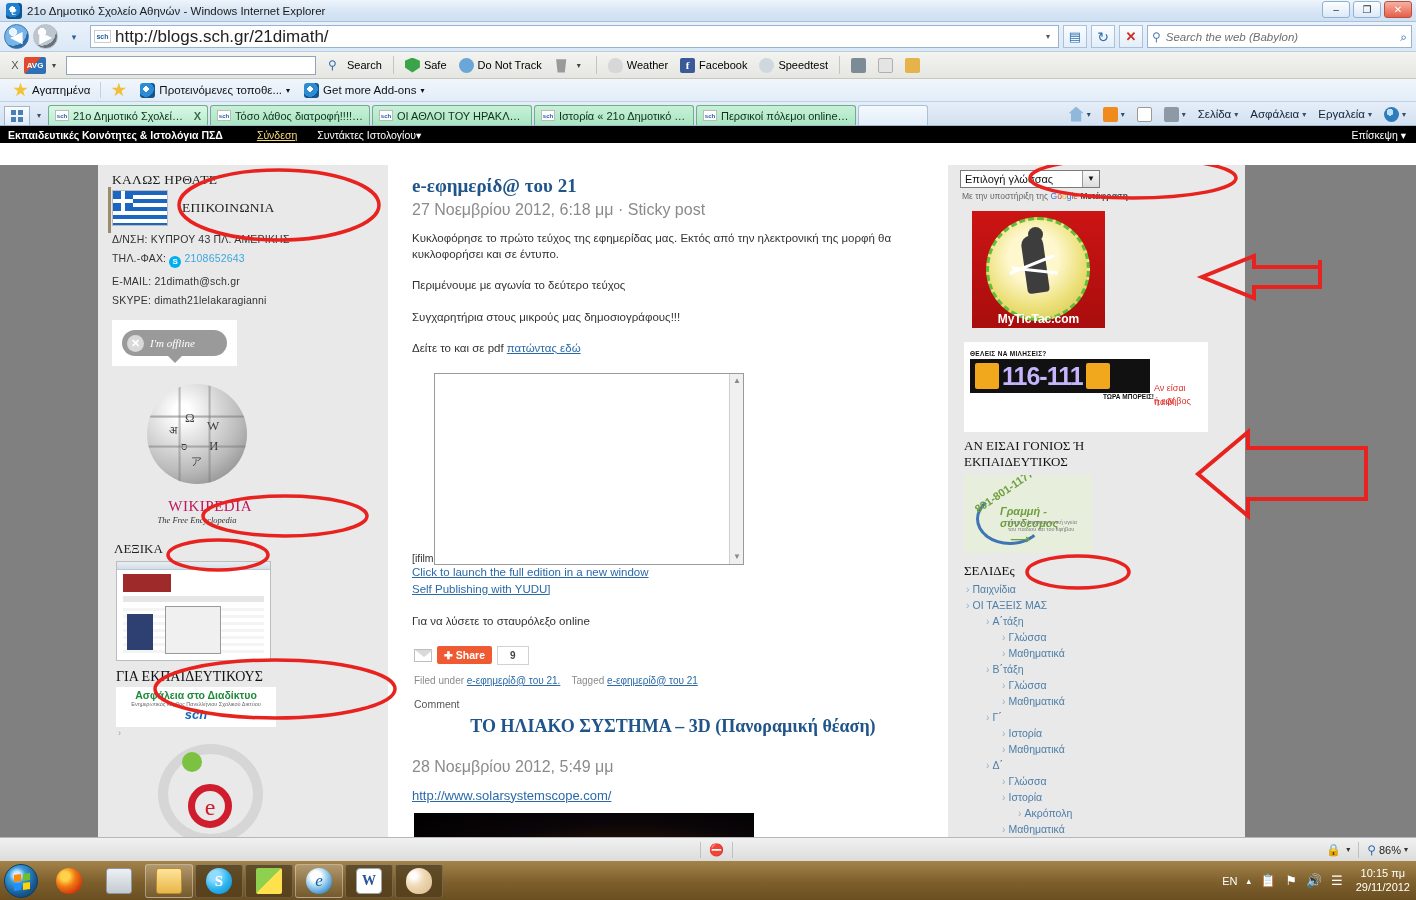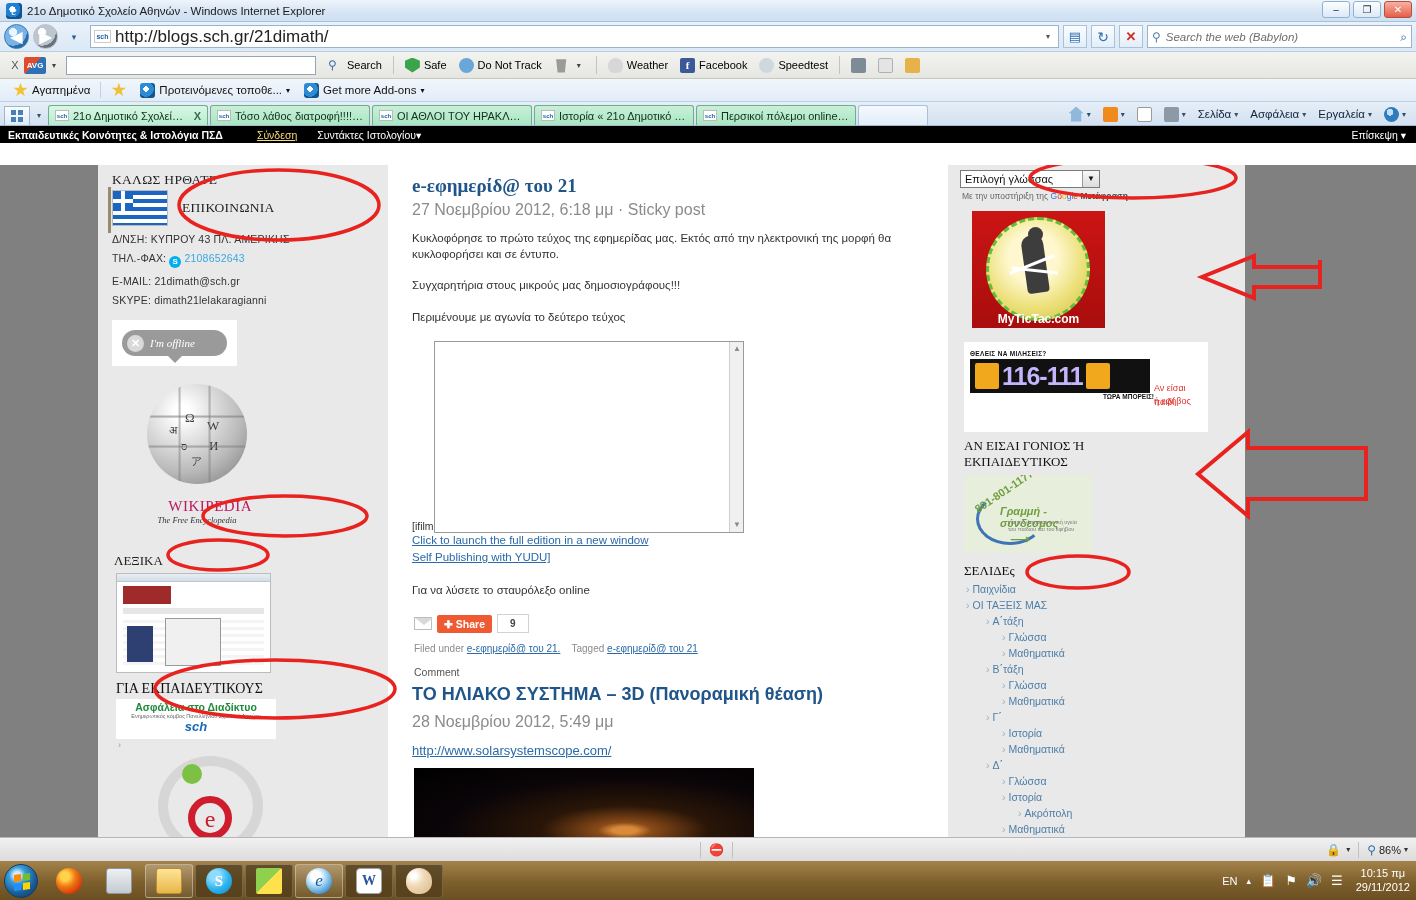--- a/index.html
+++ b/index.html
@@ -193,21 +193,21 @@
   .wikiglobe::after{ content:""; position:absolute; inset:0;
     background:
       linear-gradient(transparent 31%, rgba(120,120,120,.55) 32% 33.2%, transparent 34%),
       linear-gradient(transparent 61%, rgba(120,120,120,.5) 62% 63.2%, transparent 64%),
       linear-gradient(90deg,transparent 31%, rgba(120,120,120,.45) 32% 33.2%, transparent 34%),
       linear-gradient(90deg,transparent 61%, rgba(120,120,120,.45) 62% 63.2%, transparent 64%);
   }
   .wikiname { font-family:"Liberation Serif",serif; font-size:15px; color:#be185d; letter-spacing:.5px; margin-top:14px;text-align:right;}
   .wikisub { font-family:"Liberation Serif",serif; font-style:italic; font-size:8.5px; color:#333;}
 
-  .lexika { font-family:"Liberation Serif",serif; font-size:13px; color:#222; margin:28px 0 4px 4px;}
+  .lexika { font-family:"Liberation Serif",serif; font-size:13px; color:#222; margin:16px 0 4px 4px;}
   .thumbshot { width:155px;height:100px;background:#fff;border:1px solid #bcbcbc;margin-left:6px;position:relative;overflow:hidden;}
   .ts-top { height:8px;background:linear-gradient(#e8eef4,#d3dde7);border-bottom:1px solid #bcc8d3;}
   .ts-red { position:absolute;left:6px;top:12px;width:48px;height:18px;background:#9e2a2a;}
   .ts-bar { position:absolute;left:6px;right:6px;top:34px;height:6px;background:#e6e6e6;}
   .ts-body{ position:absolute;left:6px;top:46px;right:6px;bottom:6px;
     background:repeating-linear-gradient(to bottom,#f4f4f4 0 3px,#fff 3px 7px);}
   .ts-menu{ position:absolute;left:48px;top:44px;width:56px;height:48px;background:#f0f0f0;border:1px solid #9a9a9a;}
   .ts-book{ position:absolute;left:10px;top:52px;width:26px;height:36px;background:#2e3f72;}
 
   .gia { font-family:"Liberation Serif",serif; font-size:14px; color:#111; margin:8px 0 2px 6px;}
@@ -237,21 +237,21 @@
   .ifilm { font-size:10.5px; color:#333; margin-top:-13px;}
   .linklist a { display:block; color:#2a6aa8; text-decoration:underline; font-size:11.5px; line-height:1.5;}
   .sharerow { display:flex;align-items:center;gap:5px;margin:14px 0 10px 2px;}
   .env { width:18px;height:13px;border:1px solid #bdbdbd;background:#fff;position:relative;}
   .env::after{content:"";position:absolute;left:0;top:0;width:0;height:0;border-left:9px solid transparent;border-right:9px solid transparent;border-top:7px solid #d9d9d9;}
   .sharebtn { background:#ef5a32;color:#fff;font-size:10.5px;font-weight:bold;padding:3px 7px;border-radius:2px;display:flex;gap:3px;align-items:center;}
   .sharecount { border:1px solid #d2d2d2;background:#fff;font-size:10px;font-weight:bold;color:#444;padding:3px 12px;}
   .filed { font-size:10px;color:#8b8b8b;margin:6px 0 0 2px;}
   .filed a { color:#2a6aa8;}
   .commentlbl { font-size:10.5px;color:#555;margin:12px 0 6px 2px;}
-  .post2-title { font-family:Liberation Sans, sans-serif;font-size:18px;color:#20558a;font-weight:bold;margin:2px 0 8px 0;}
+  .post2-title { font-family:Liberation Serif, serif;font-size:18px;color:#20558a;font-weight:bold;margin:2px 0 21px 0;text-align:center;}
   .space-img { width:340px;height:120px;margin:10px 0 0 2px;
     background:radial-gradient(ellipse at 62% 52%, #d98a3a 0 4%, #8a4a18 9%, #2a1608 28%, #0a0508 60%, #000 100%);}
 
   
   .langsel { width:140px;height:18px;background:#fff;border:1px solid #7a7a7a;display:flex;align-items:center;
     font-size:11px;color:#111;padding-left:4px;}
   .langsel .dd { margin-left:auto;width:17px;height:16px;background:linear-gradient(#f8f8f8,#dcdcdc);
     border-left:1px solid #9a9a9a;text-align:center;line-height:16px;font-size:8px;}
   .poweredby { font-size:8.5px;color:#666;margin:3px 0 0 2px;}
   .gg span:nth-child(1){color:#3b6fd6;} .gg span:nth-child(2){color:#d93025;}
@@ -595,22 +595,26 @@
           <div>ΔΙΚΤΥΟ ΓΙΑ ΤΗΝ ΠΡΟΛΗΨΗ</div>
           <div>ΚΑΙ ΚΑΤΑΠΟΛΕΜΗΣΗ</div>
           <div>ΤΗΣ ΣΩΜΑΤΙΚΗΣ ΤΙΜΩΡΙΑΣ</div>
         </div>
       </div>
 
       <div class="content-col">
         <div class="post-title">e-εφημερίδ@ του 21</div>
         <div class="post-meta">27 Νοεμβρίου 2012, 6:18 μμ   · Sticky post</div>
         <div class="post-p">Κυκλοφόρησε το πρώτο τεύχος της εφημερίδας μας. Εκτός από την ηλεκτρονική της μορφή θα κυκλοφορήσει και σε έντυπο.</div>
+        <div class="post-p">Περιμένουμε με αγωνία το δεύτερο τεύχος</div>
         <div class="post-p">Συγχαρητήρια στους μικρούς μας δημοσιογράφους!!!</div>
-        <div class="post-p">Περιμένουμε με αγωνία το δεύτερο τεύχος</div>
+        <div class="post-p">
+          <span>Δείτε το και σε pdf</span>
+          <a class="lnk" href="#">πατώντας εδώ</a>
+        </div>
 
         <div class="embedbox">
           <div class="embed-scroll">
             <div class="up">▲</div>
             <div class="dn">▼</div>
           </div>
         </div>
         <div class="ifilm">[ifilm</div>
         <div class="linklist">
           <a href="#">Click to launch the full edition in a new window</a>

